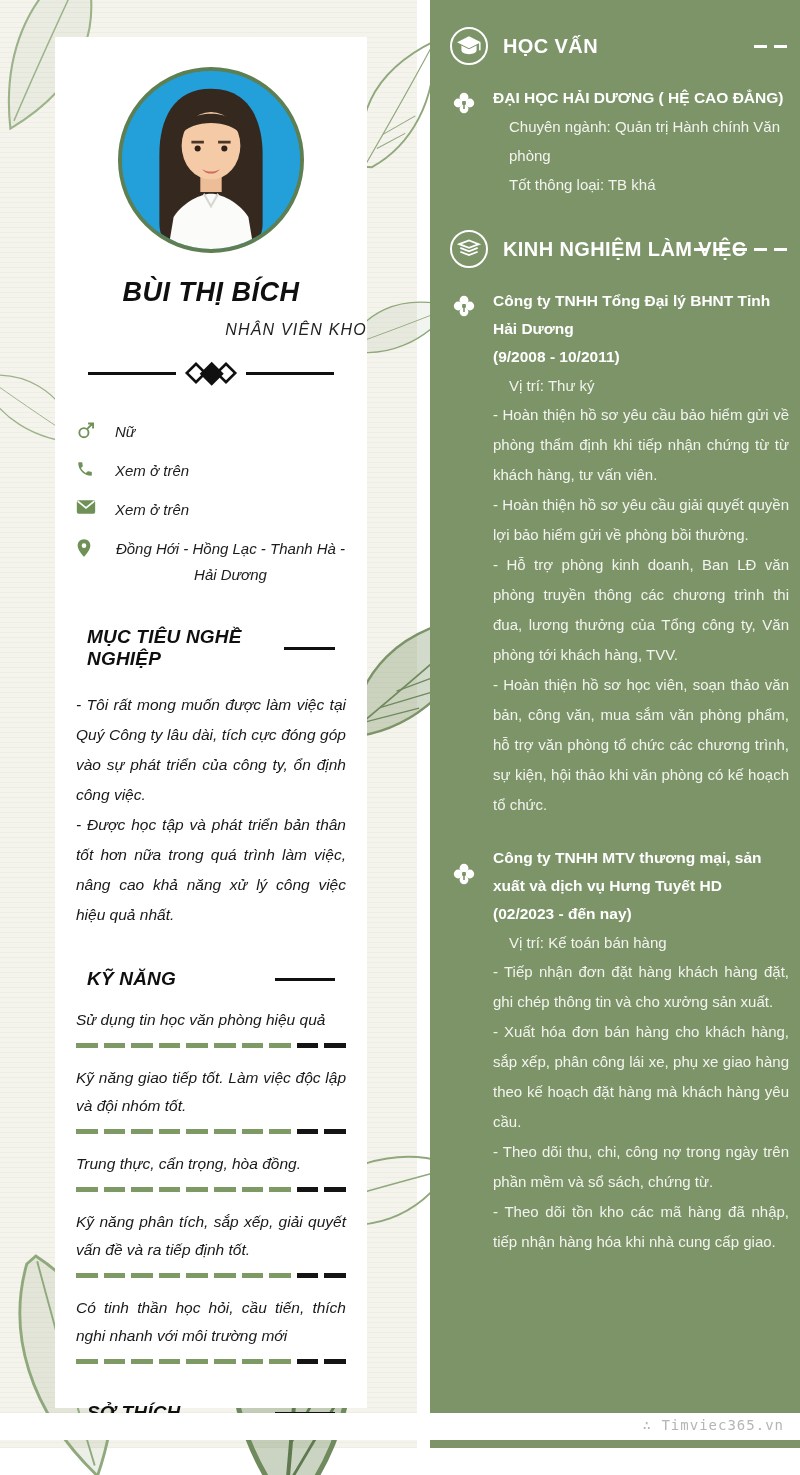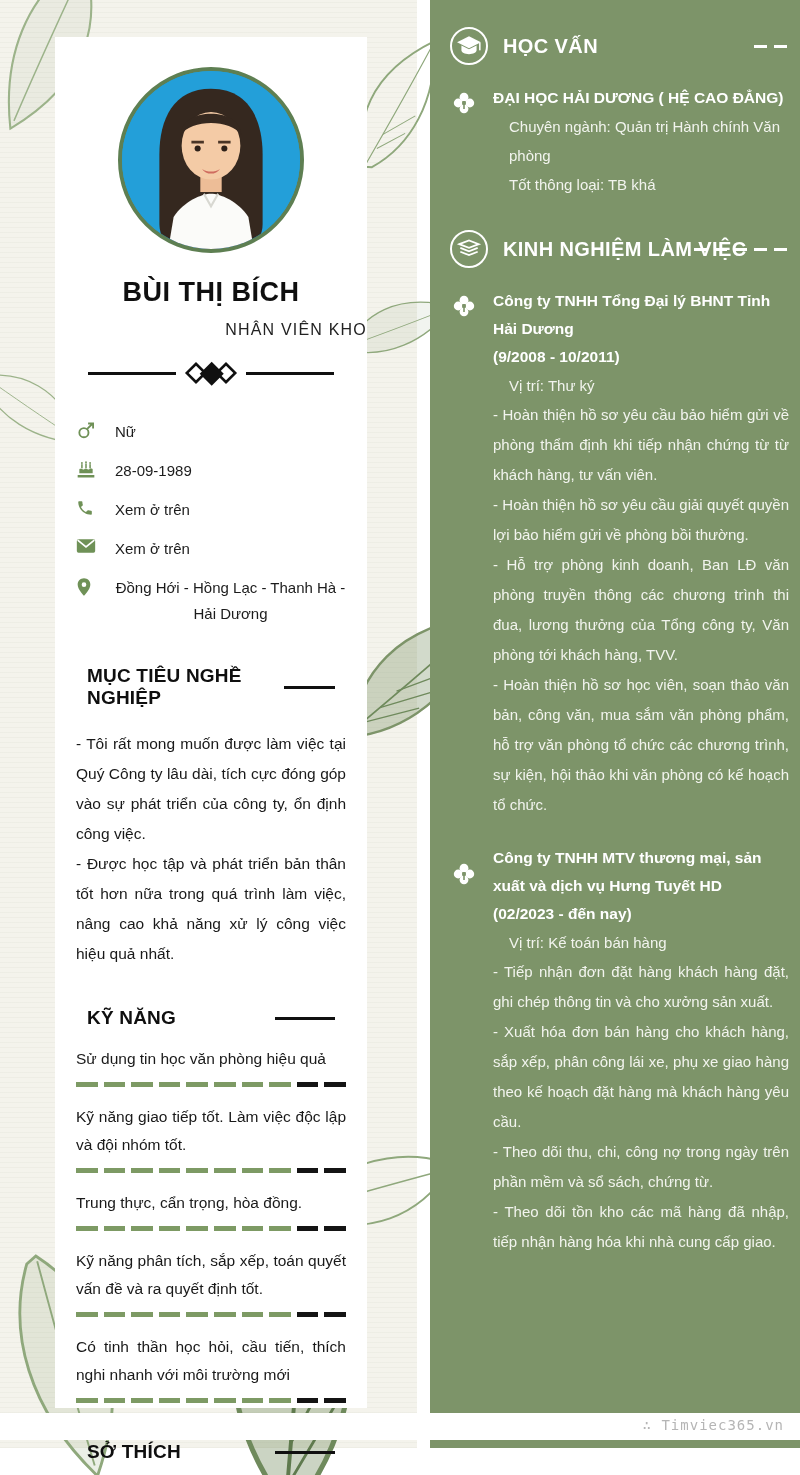--- a/index.html
+++ b/index.html
@@ -27,21 +27,21 @@
     background:#ffffff; z-index:4;
   }
   .watermark {
     position:absolute; right:16px; top:4px;
     font-family:"DejaVu Sans Mono",monospace; font-size:14px;
     color:#b5b5b5; letter-spacing:1px;
   }
   
   .card {
     position:absolute; left:55px; top:37px; width:312px; height:1371px;
-    background:#ffffff; z-index:2;
+    background:#ffffff; z-index:2;font-style:italic;
   }
   .photo-ring {
     width:186px; height:186px; margin:30px auto 0; border-radius:50%;
     border:4px solid #5e7f52; overflow:hidden; background:#239fd9;
   }
   .name { margin-top:24px; text-align:center; font-size:27px; font-weight:bold; color:#0f0f0f; letter-spacing:0.5px; }
   .role { margin-top:13px; text-align:right; font-size:16px; color:#222; letter-spacing:1.2px; }
   .divider { margin-top:20px; display:flex; align-items:center; justify-content:center; }
   .divider .line { width:88px; height:3px; background:#101010; }
   .divider svg { margin:0 4px; display:block; }
@@ -154,35 +154,20 @@
       <span class="info-icon">
         <svg width="20" height="20" viewBox="0 0 24 24">
             <circle cx="9.5" cy="14" r="5.5" fill="none" stroke="#6f9157" stroke-width="2.2"></circle>
             <path d="M13.5 9.5 L20 3 M14.5 3 L20.5 3 L20.5 9" fill="none" stroke="#6f9157" stroke-width="2.2"></path>
           </svg>
       </span>
       <span class="info-text">Nữ</span>
     </div>
     <div class="info-row">
       <span class="info-icon">
-        <svg width="20" height="20" viewBox="0 0 24 24" fill="#6f9157">
-            <rect x="2" y="18" width="20" height="3"></rect>
-            <path d="M4 11 C6 9.5 8 12.5 10 11 C12 9.5 14 12.5 16 11 C18 9.5 20 11 20 11 L20 16 L4 16 Z"></path>
-            <rect x="6.2" y="5" width="1.8" height="5"></rect>
-            <rect x="11.1" y="4" width="1.8" height="6"></rect>
-            <rect x="16" y="5" width="1.8" height="5"></rect>
-            <circle cx="7.1" cy="3.6" r="1.1"></circle>
-            <circle cx="12" cy="2.6" r="1.1"></circle>
-            <circle cx="16.9" cy="3.6" r="1.1"></circle>
-          </svg>
-      </span>
-      <span class="info-text">28-09-1989</span>
-    </div>
-    <div class="info-row">
-      <span class="info-icon">
         <svg width="18" height="18" viewBox="0 0 24 24" fill="#6f9157">
             <path d="M6.6 10.8c1.5 2.8 3.8 5.1 6.6 6.6l2.2-2.2c.3-.3.7-.4 1-.2 1.2.4 2.4.6 3.7.6.6 0 1 .4 1 1V20c0 .6-.4 1-1 1C10.8 21 3 13.2 3 4c0-.6.4-1 1-1h3.5c.6 0 1 .4 1 1 0 1.2.2 2.5.6 3.7.1.3 0 .7-.2 1L6.6 10.8z"></path>
           </svg>
       </span>
       <span class="info-text">Xem ở trên</span>
     </div>
     <div class="info-row">
       <span class="info-icon">
         <svg width="20" height="16" viewBox="0 0 24 18" fill="#6f9157">
             <rect x="1" y="1" width="22" height="16" rx="2"></rect>
@@ -252,21 +237,21 @@
         <i class="on"></i>
         <i class="on"></i>
         <i class="on"></i>
         <i class="on"></i>
         <i class="on"></i>
         <i class="off"></i>
         <i class="off"></i>
       </span>
   </div>
   <div class="skill">
-    <p>Kỹ năng phân tích, sắp xếp, toán quyết vấn đề và ra quyết định tốt.</p>
+    <p>Kỹ năng phân tích, sắp xếp, giải quyết vấn đề và ra tiếp định tốt.</p>
     <span class="bar">
         <i class="on"></i>
         <i class="on"></i>
         <i class="on"></i>
         <i class="on"></i>
         <i class="on"></i>
         <i class="on"></i>
         <i class="on"></i>
         <i class="on"></i>
         <i class="off"></i>

